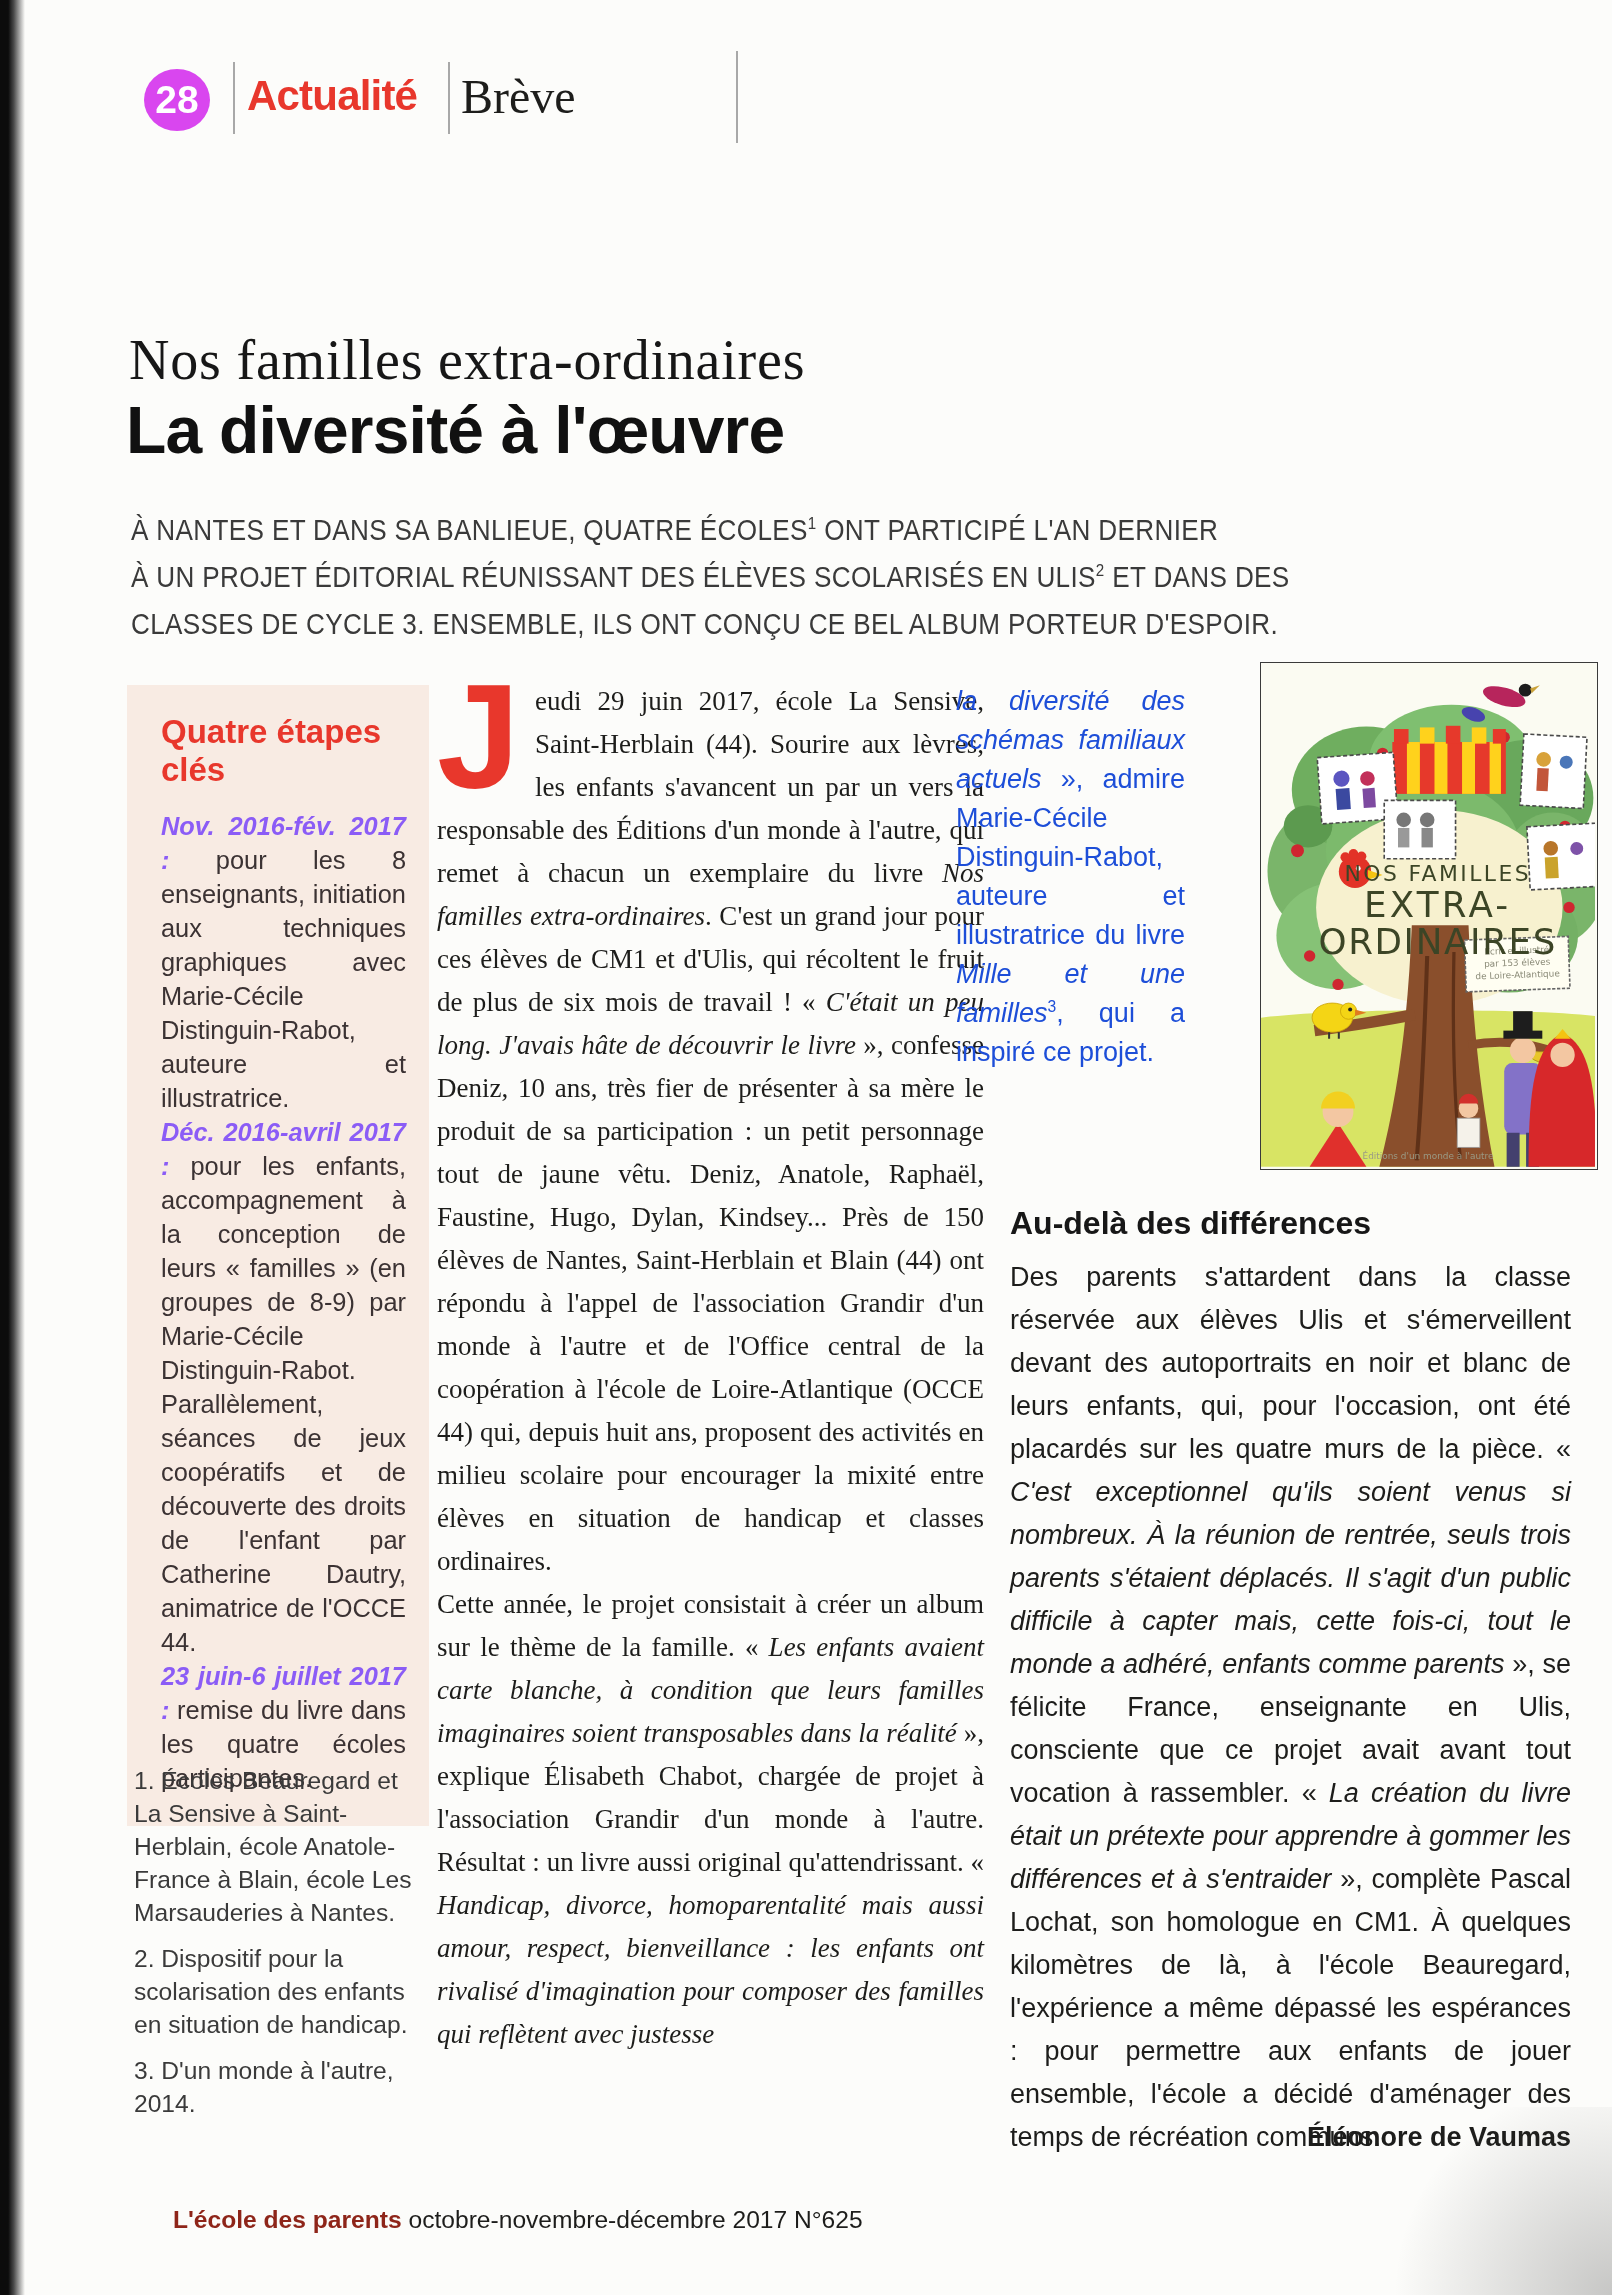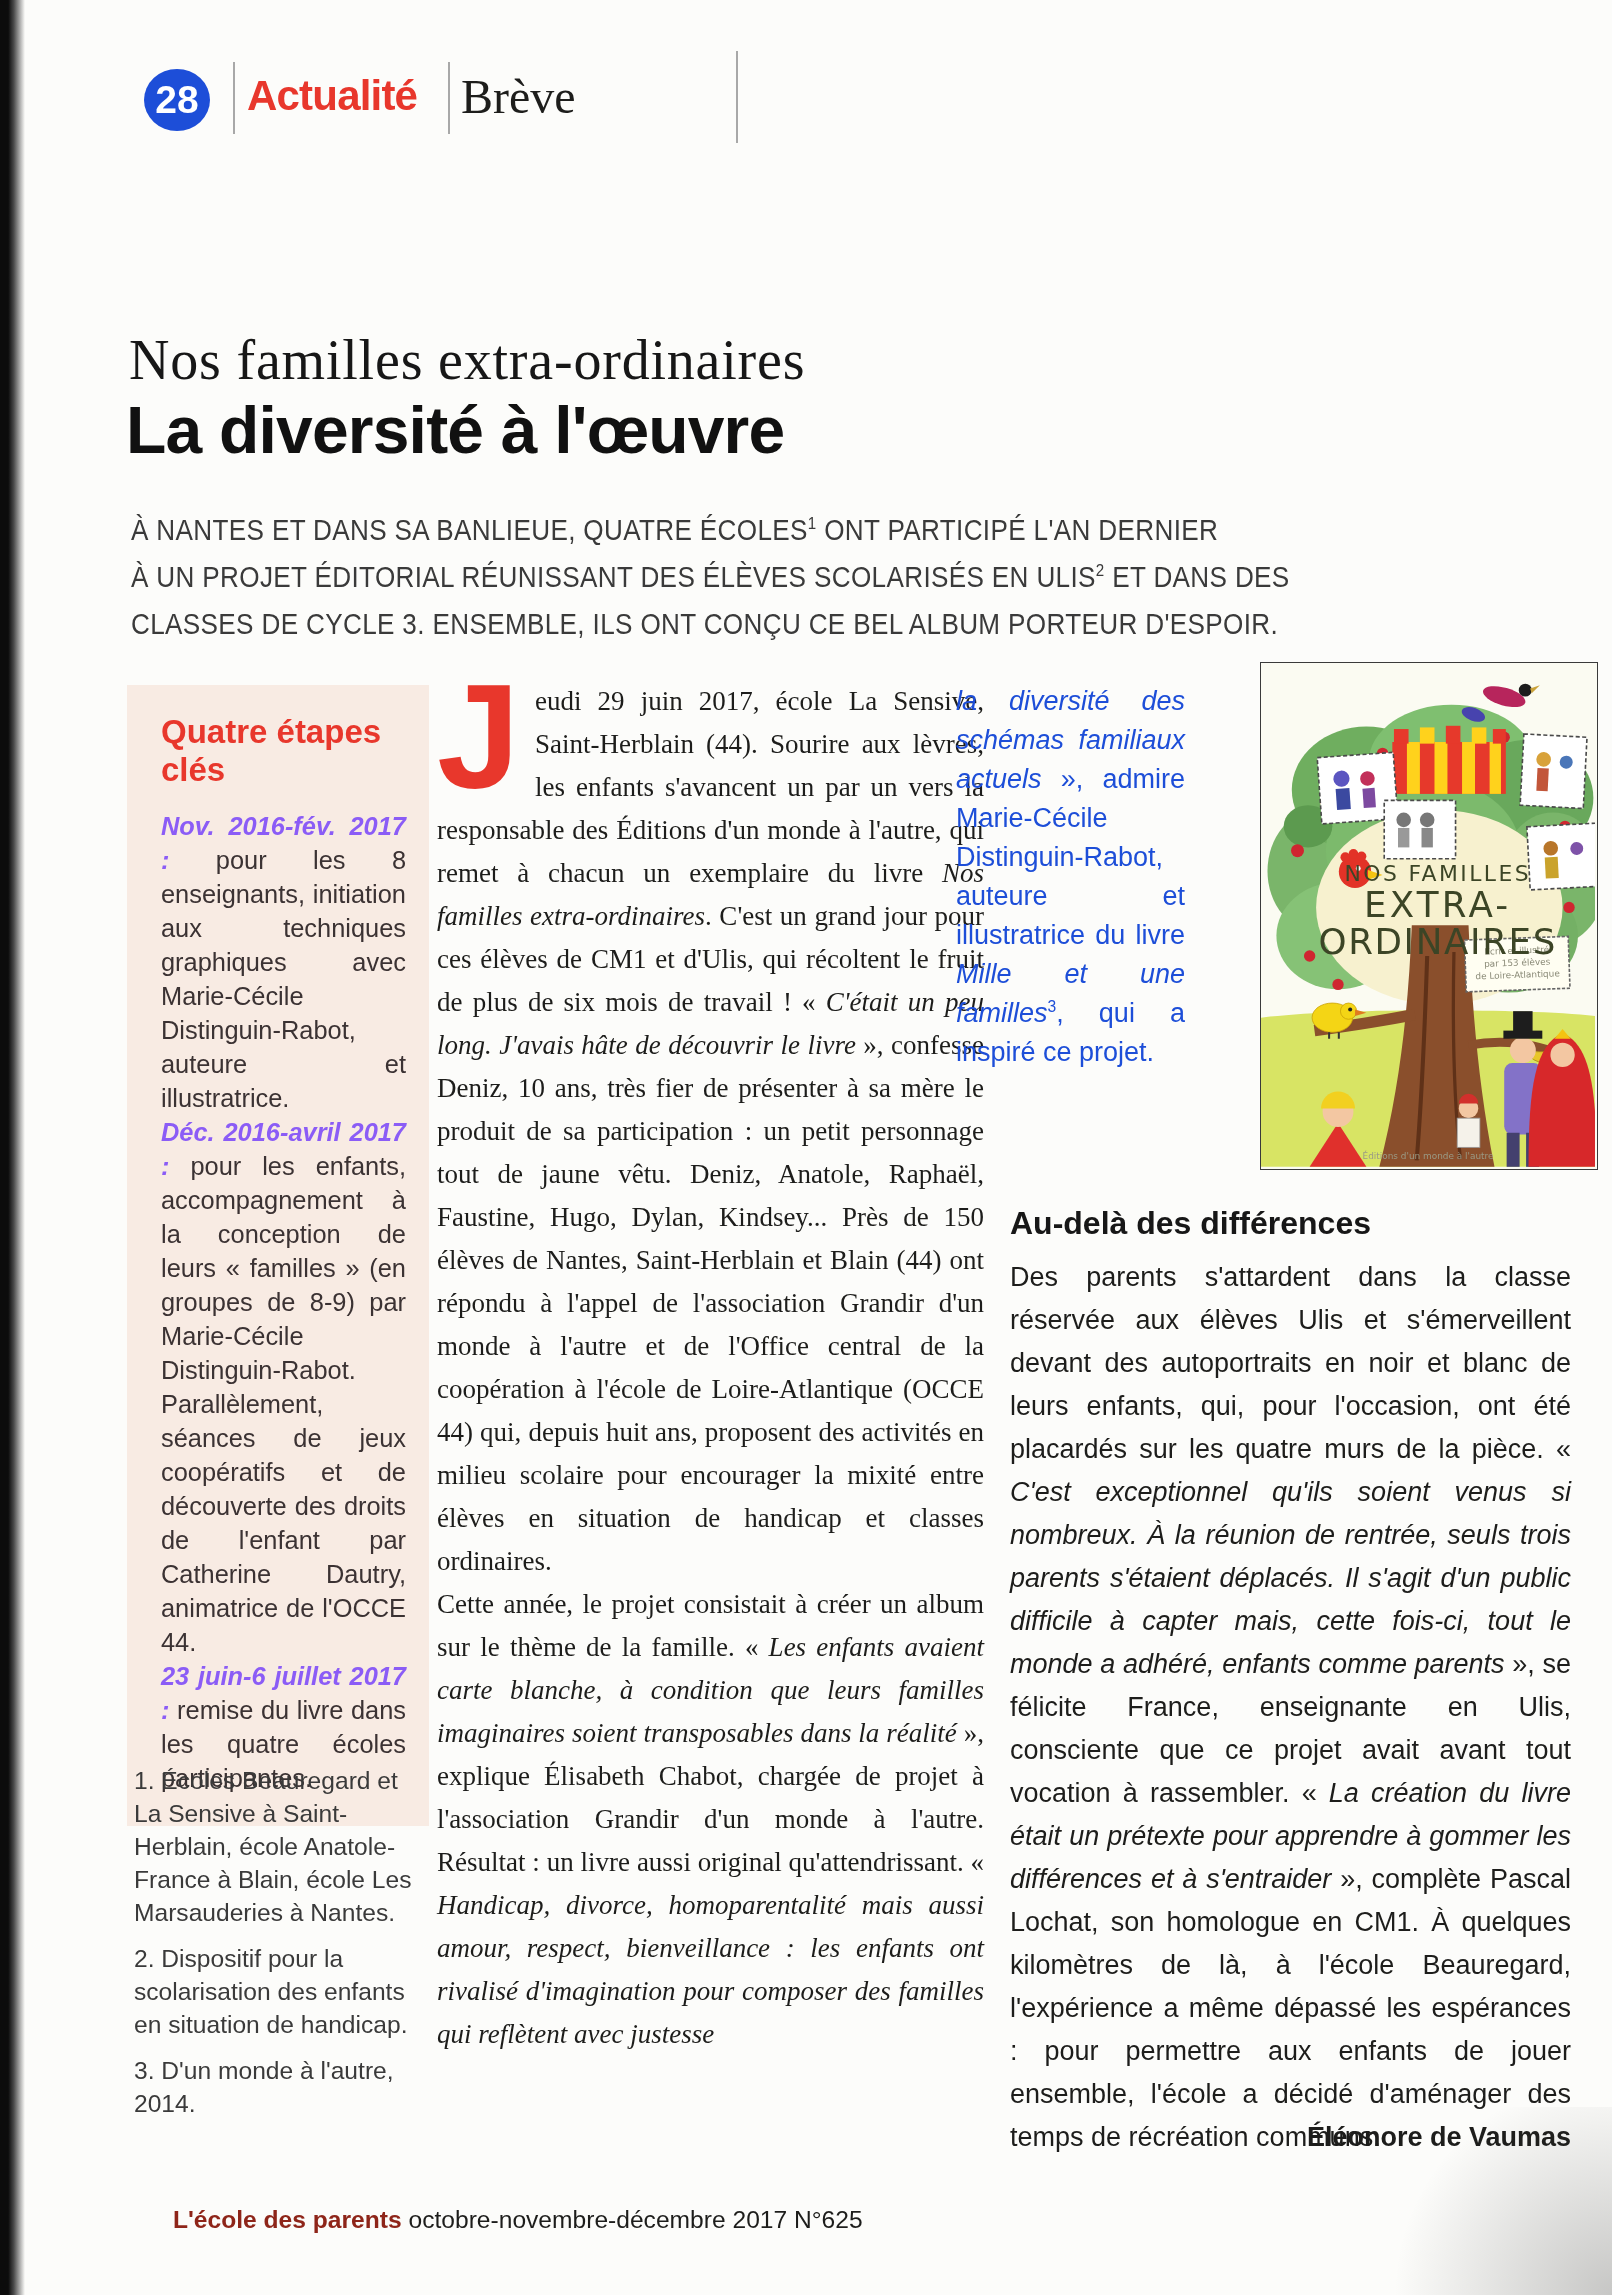--- a/index.html
+++ b/index.html
@@ -5,21 +5,21 @@
   html,body{margin:0;padding:0;background:#e9e9e9;}
   .page{position:relative;width:1613px;height:2295px;background:#fcfcfa;overflow:hidden;
         font-family:"Liberation Sans",sans-serif;color:#222;}
   
   .scan-left{position:absolute;left:0;top:0;width:24.6px;height:2295px;
              background:linear-gradient(90deg,#0c0c0c 0 8.2px,#4a4a4a 55%,rgba(80,80,80,0));}
   .scan-corner{position:absolute;right:0;bottom:0;width:279px;height:188px;
                background:radial-gradient(circle at 100% 100%,rgba(60,60,60,.28),rgba(60,60,60,0) 65%);}
   
   .page-num{position:absolute;left:144px;top:69px;width:66px;height:62px;border-radius:50%;
-            background:#1d4ed8;color:#fff;font-size:39px;font-weight:700;
+            background:#d946ef;color:#fff;font-size:39px;font-weight:700;
             display:flex;align-items:center;justify-content:center;}
   .vrule{position:absolute;width:1.6px;background:#a8a8a8;}
   .vr1{left:233px;top:62px;height:72px;}
   .vr2{left:448px;top:62px;height:72px;}
   .vr3{left:736px;top:51px;height:92px;}
   .section-label{position:absolute;left:247px;top:72px;font-size:42px;font-weight:700;
                  letter-spacing:-0.8px;color:#e8372c;}
   .rubric-label{position:absolute;left:461px;top:69px;font-size:48px;
                 font-family:"Liberation Serif",serif;color:#1d1d1b;}
   

